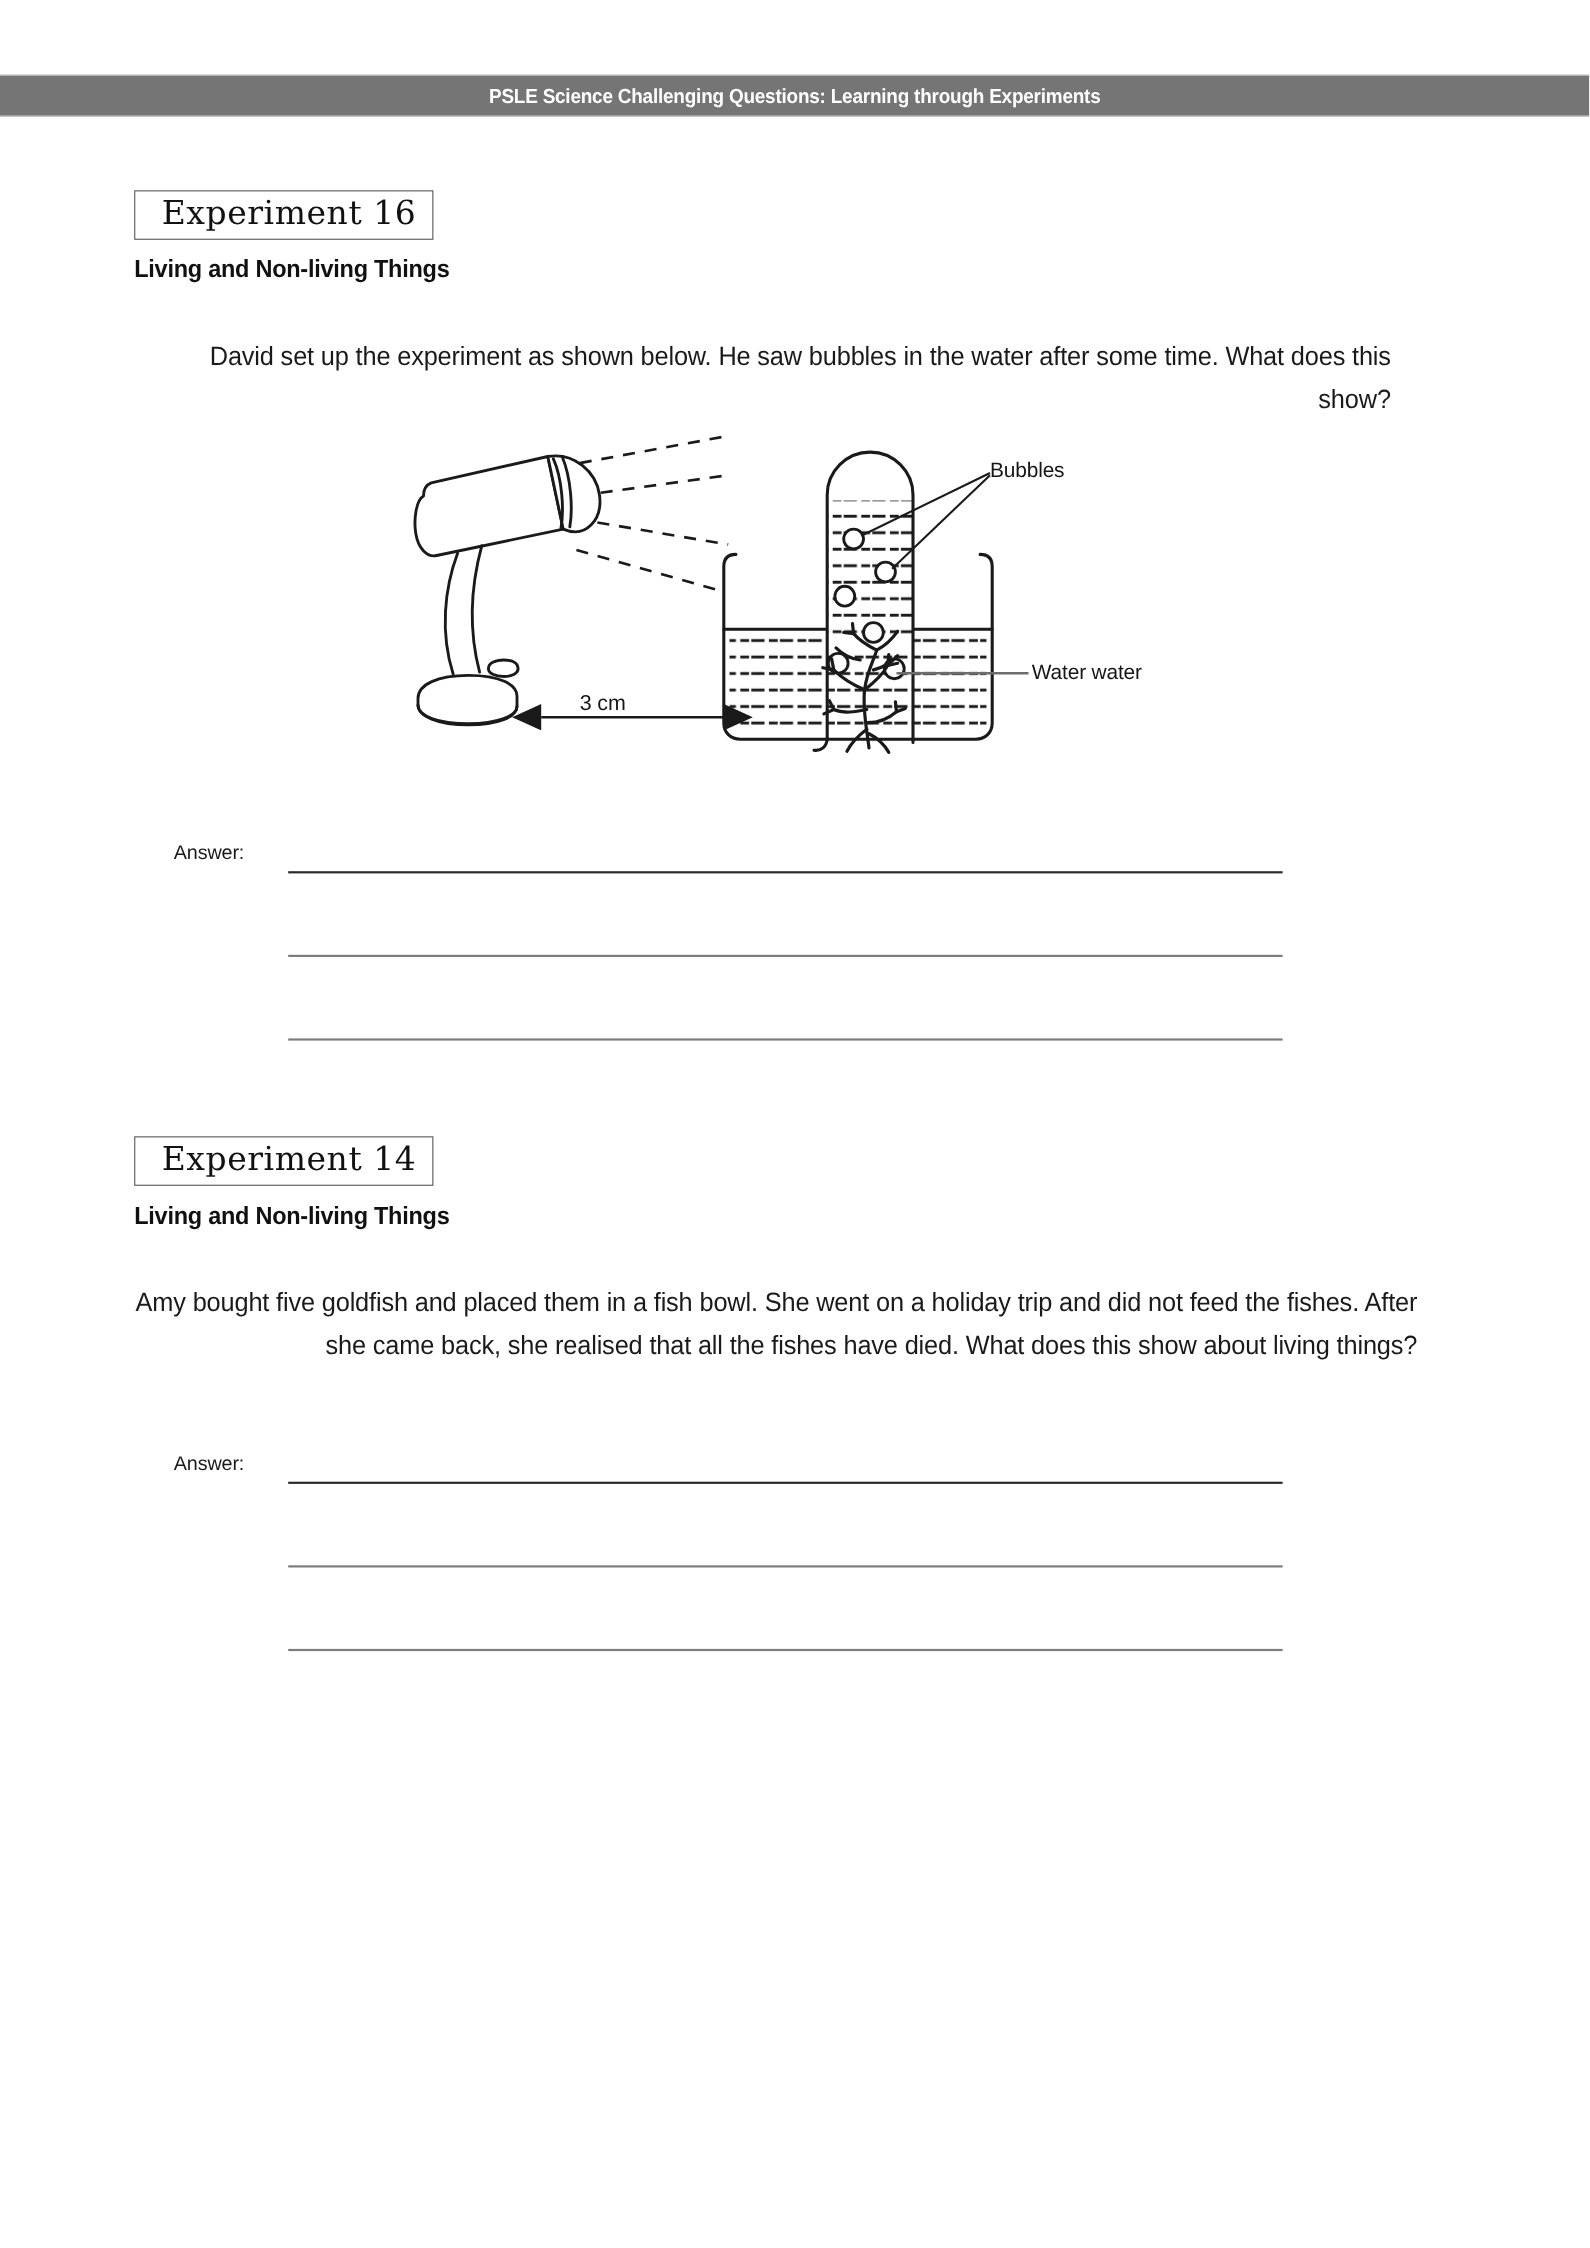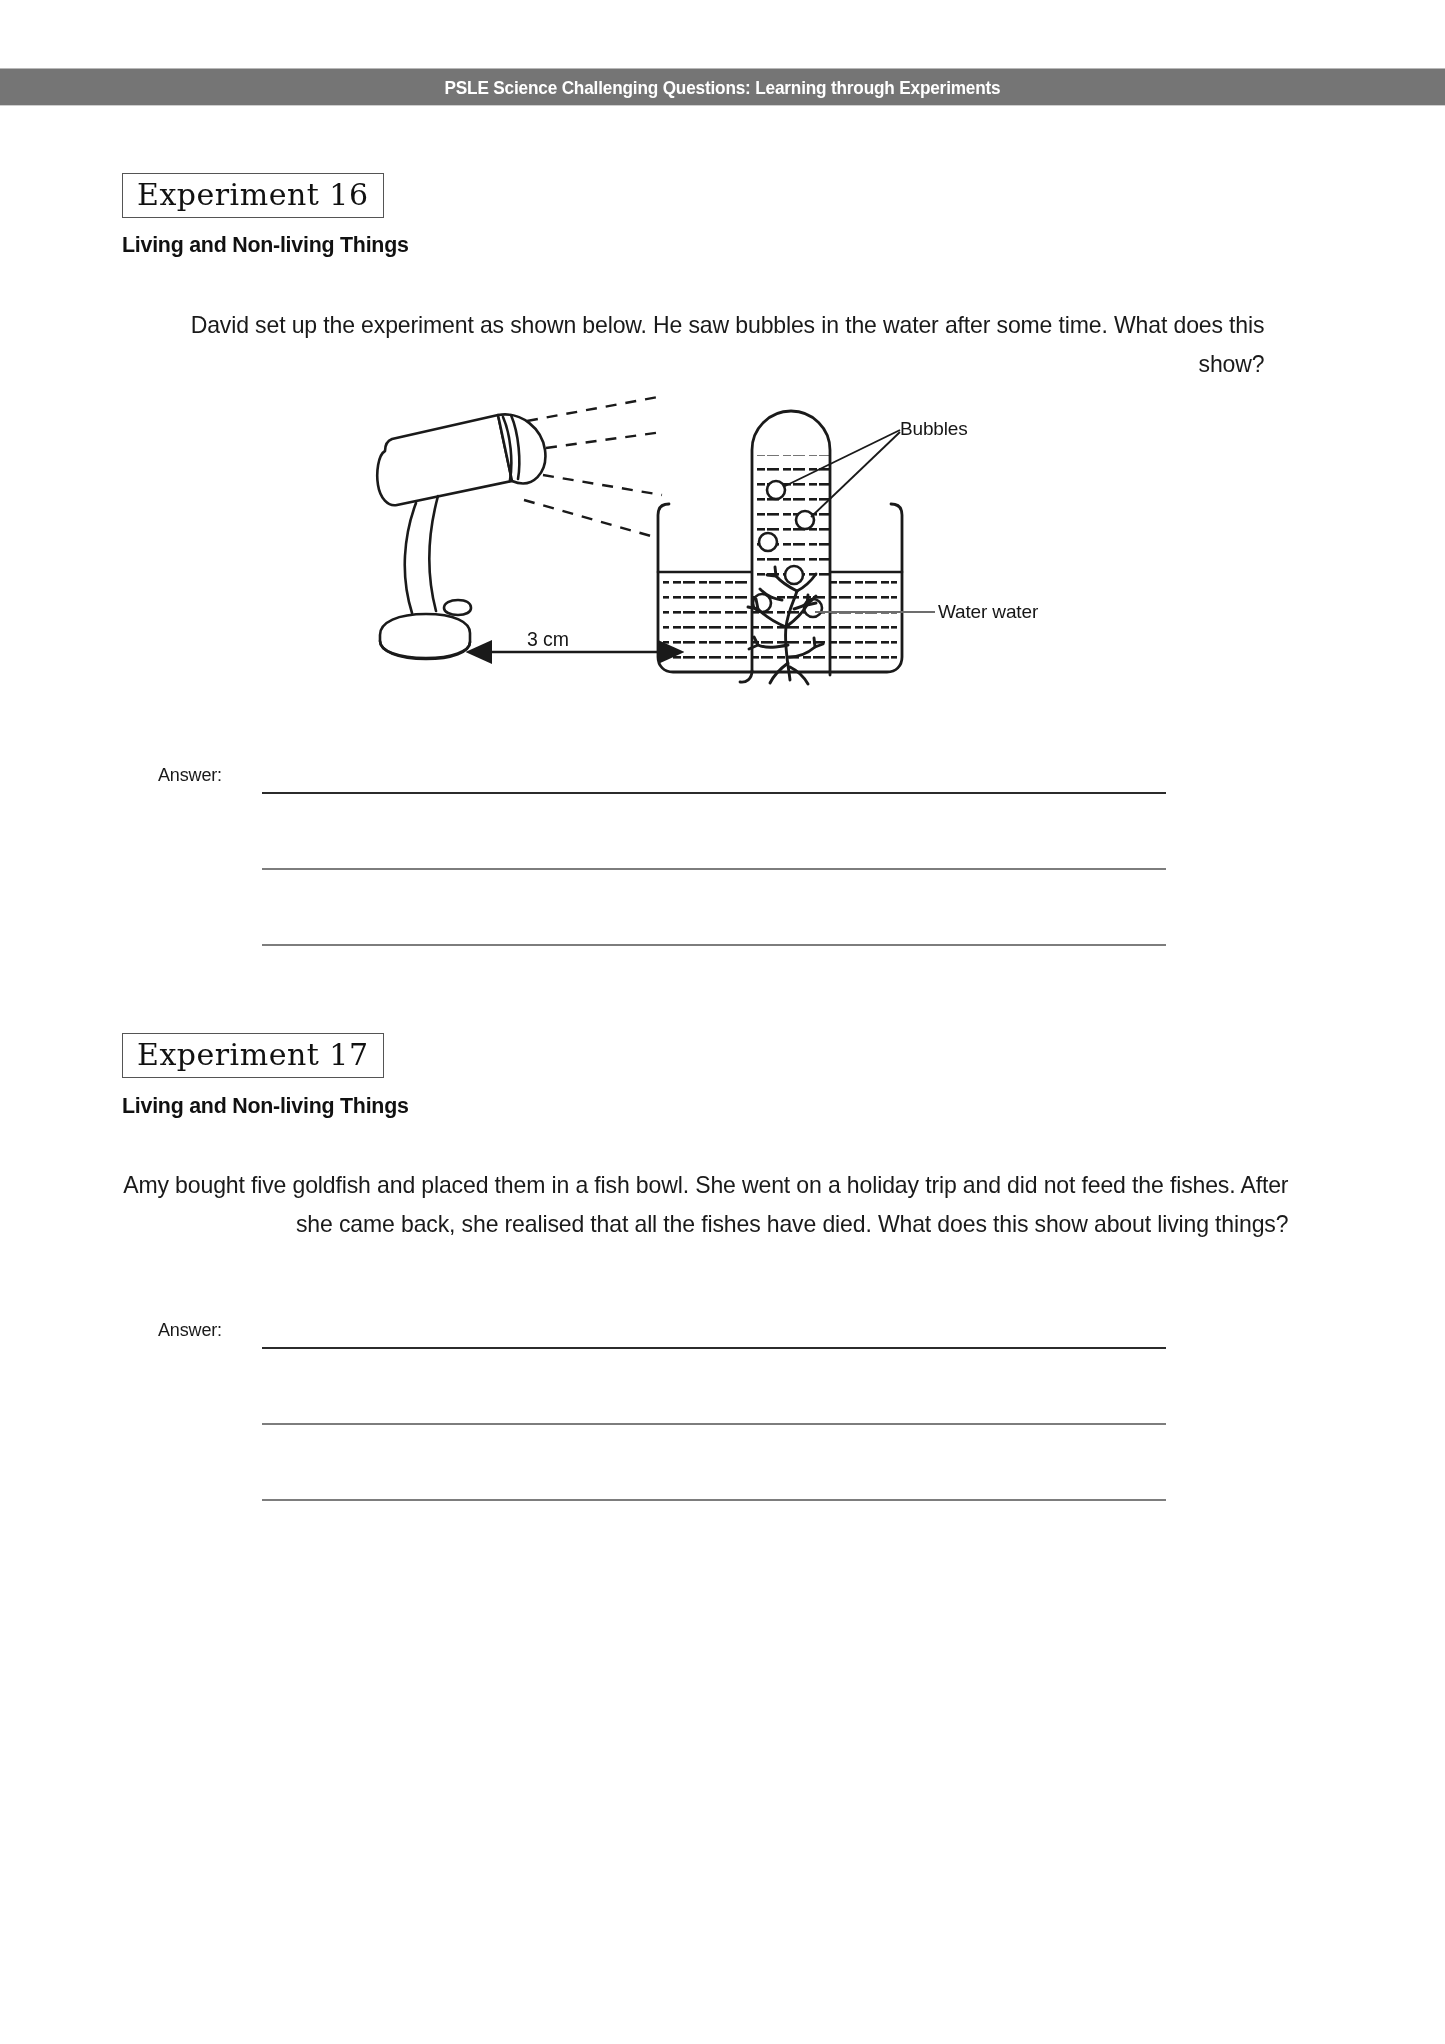--- a/index.html
+++ b/index.html
@@ -51,21 +51,21 @@
   }
 
   
   .exp-block { position: absolute; left: 0; top: 0; width: 1445px; }
 
   .exp-tag {
     position: absolute;
     border: 1.4px solid #555;
     background: #ffffff;
     box-sizing: border-box;
-    padding: 3px 14px 5px 14px;
+    padding: 3px 14px 5px 24px;
     font-family: "DejaVu Serif", "Liberation Serif", serif;
     font-size: 30px;
     font-weight: 500;
     color: #111;
     letter-spacing: 0.5px;
     white-space: nowrap;
   }
 
   .exp-topic {
     position: absolute;
@@ -287,21 +287,21 @@
     </div>
 
     <div class="answer-label" style="left:158px; top:765px;">Answer:</div>
     <div class="answer-rule rule-dark" style="left:262px; top:792px; width:904px;"></div>
     <div class="answer-rule rule-grey" style="left:262px; top:868px; width:904px;"></div>
     <div class="answer-rule rule-grey" style="left:262px; top:944px; width:904px;"></div>
   </div>
 
   <div class="exp-block">
 
-    <div class="exp-tag" style="left:122px; top:1033px;">Experiment 17</div>
+    <div class="exp-tag" style="left:122px; top:1033px;">Experiment 14</div>
 
     <div class="exp-topic" style="left:122px; top:1093px;">Living and Non-living Things</div>
 
     <div class="question-text" style="left:122px; top:1165px; width:1215px;">
       <span class="q-inner">Amy bought five goldfish and placed them in a fish bowl. She went on a holiday trip and did not feed the fishes. After she came back, she realised that all the fishes have died. What does this show about living things?</span>
     </div>
 
     <div class="answer-label" style="left:158px; top:1320px;">Answer:</div>
     <div class="answer-rule rule-dark" style="left:262px; top:1347px; width:904px;"></div>
     <div class="answer-rule rule-grey" style="left:262px; top:1423px; width:904px;"></div>

